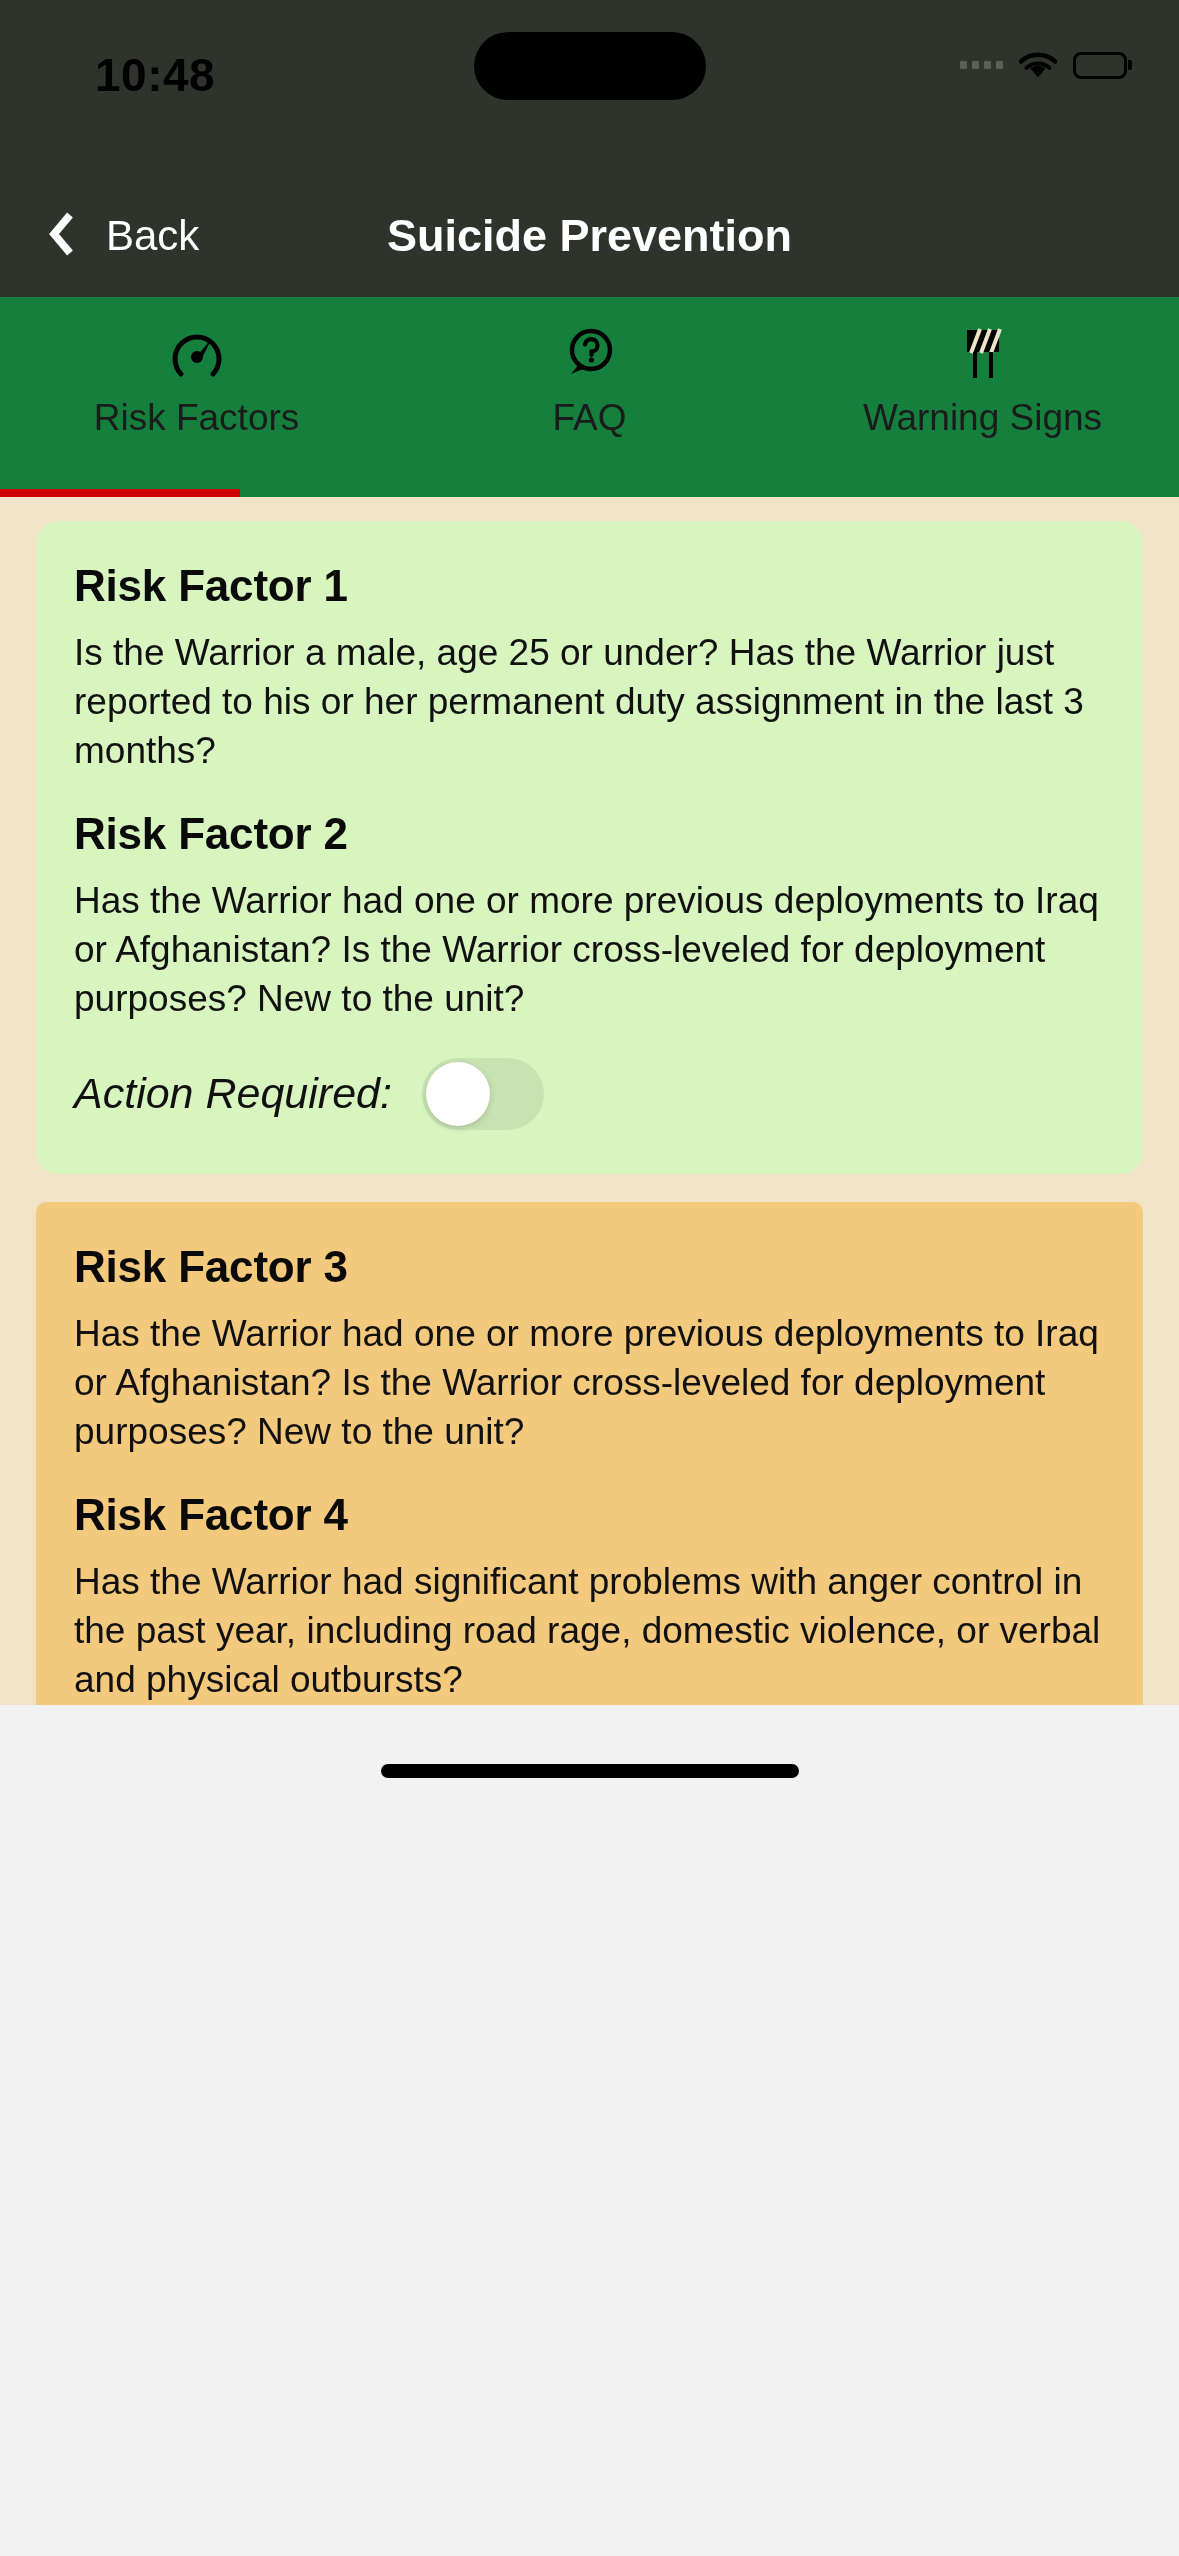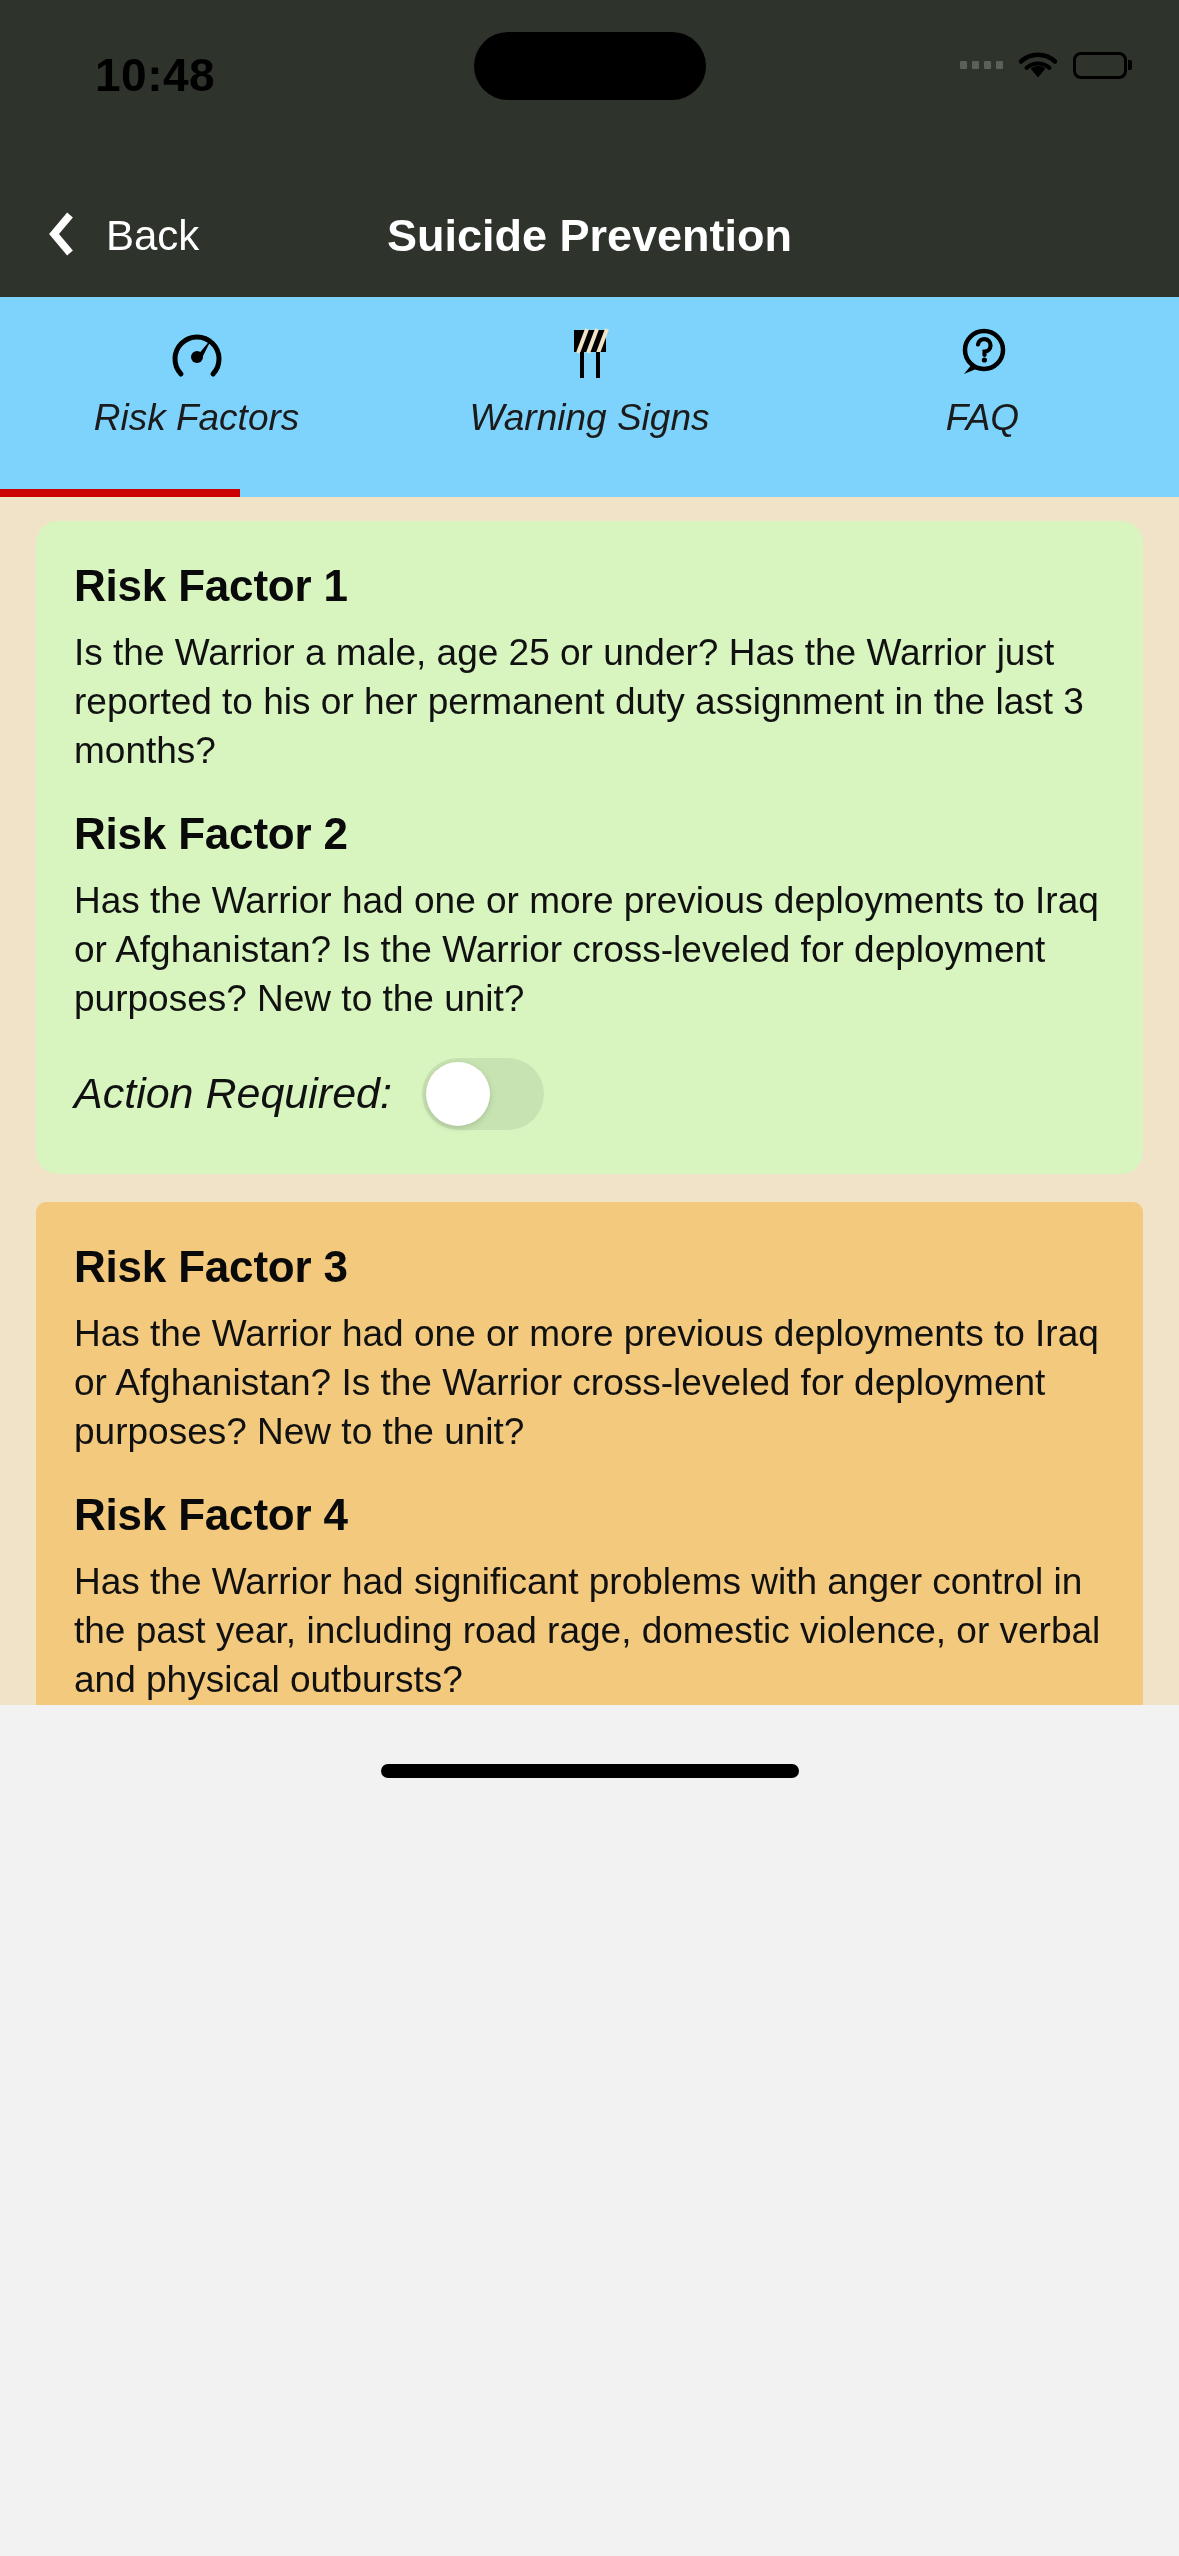--- a/index.html
+++ b/index.html
@@ -93,25 +93,24 @@
   }
   .nav-title {
     position:absolute;
     left:50%; transform:translateX(-50%);
     color:#fff; font-size:45px; font-weight:700;
     white-space:nowrap;
   }
 
   
   .tabbar {
-    background:#7dd3fc;
+    background:#15803d;
     flex:0 0 200px;
     display:flex;
     position:relative;
-    font-style:italic;
   }
   .tab {
     flex:1 1 0;
     display:flex; flex-direction:column;
     align-items:center; justify-content:flex-start;
     padding-top:26px;
     cursor:pointer;
   }
   .tab-icon {
     height:62px;
@@ -247,50 +246,50 @@
 
     <div class="tab">
       <span class="tab-icon">
         <svg width="60" height="60" viewBox="0 0 60 60">
           <path d="M14 50 A22 22 0 1 1 46 50" stroke="#000" stroke-width="5" fill="none" stroke-linecap="round"></path>
           <path d="M30 32 L45 14 L34 36 Z" fill="#000"></path>
           <circle cx="30" cy="33" r="6" fill="#000"></circle>
         </svg>
       </span>
       <span class="tab-label">Risk Factors</span>
+    </div>
+
+    <div class="tab">
+      <span class="tab-icon">
+        <svg width="60" height="60" viewBox="0 0 60 60">
+          <ellipse cx="31" cy="26" rx="19" ry="19" stroke="#000" stroke-width="4.5" fill="none"></ellipse>
+          <path d="M20 39 L11 50 L23 45 Z" fill="#000"></path>
+          <path d="M25 20.5 a6.3 6.3 0 1 1 6.5 7.2 v3.2" stroke="#000" stroke-width="4.2" fill="none" stroke-linecap="round"></path>
+          <circle cx="31.4" cy="36" r="2.6" fill="#000"></circle>
+        </svg>
+      </span>
+      <span class="tab-label">FAQ</span>
     </div>
 
     <div class="tab">
       <span class="tab-icon">
         <svg width="60" height="60" viewBox="0 0 60 60">
           <rect x="14" y="6" width="32" height="22" fill="#000"></rect>
           <g stroke="#f0e3c8" stroke-width="4">
             <line x1="18" y1="29" x2="27" y2="5"></line>
             <line x1="28" y1="29" x2="37" y2="5"></line>
             <line x1="38" y1="29" x2="47" y2="5"></line>
           </g>
           <rect x="20" y="28" width="4" height="26" fill="#000"></rect>
           <rect x="36" y="28" width="4" height="26" fill="#000"></rect>
         </svg>
       </span>
       <span class="tab-label">Warning Signs</span>
     </div>
 
-    <div class="tab">
-      <span class="tab-icon">
-        <svg width="60" height="60" viewBox="0 0 60 60">
-          <ellipse cx="31" cy="26" rx="19" ry="19" stroke="#000" stroke-width="4.5" fill="none"></ellipse>
-          <path d="M20 39 L11 50 L23 45 Z" fill="#000"></path>
-          <path d="M25 20.5 a6.3 6.3 0 1 1 6.5 7.2 v3.2" stroke="#000" stroke-width="4.2" fill="none" stroke-linecap="round"></path>
-          <circle cx="31.4" cy="36" r="2.6" fill="#000"></circle>
-        </svg>
-      </span>
-      <span class="tab-label">FAQ</span>
-    </div>
-
     <div class="tab-indicator"></div>
   </div>
 
   <div class="content">
 
     <div class="card green">
       <div class="rf-title">Risk Factor 1</div>
       <div class="rf-body">Is the Warrior a male, age 25 or under? Has the Warrior just reported to his or her permanent duty assignment in the last 3 months?</div>
       <div class="rf-title">Risk Factor 2</div>
       <div class="rf-body">Has the Warrior had one or more previous deployments to Iraq or Afghanistan? Is the Warrior cross-leveled for deployment purposes? New to the unit?</div>

